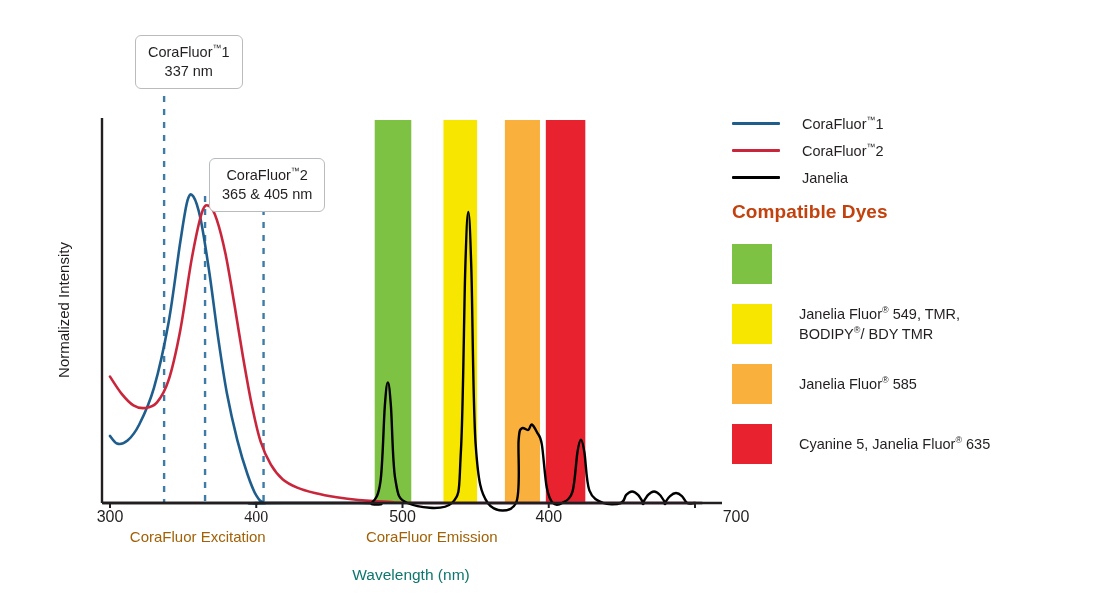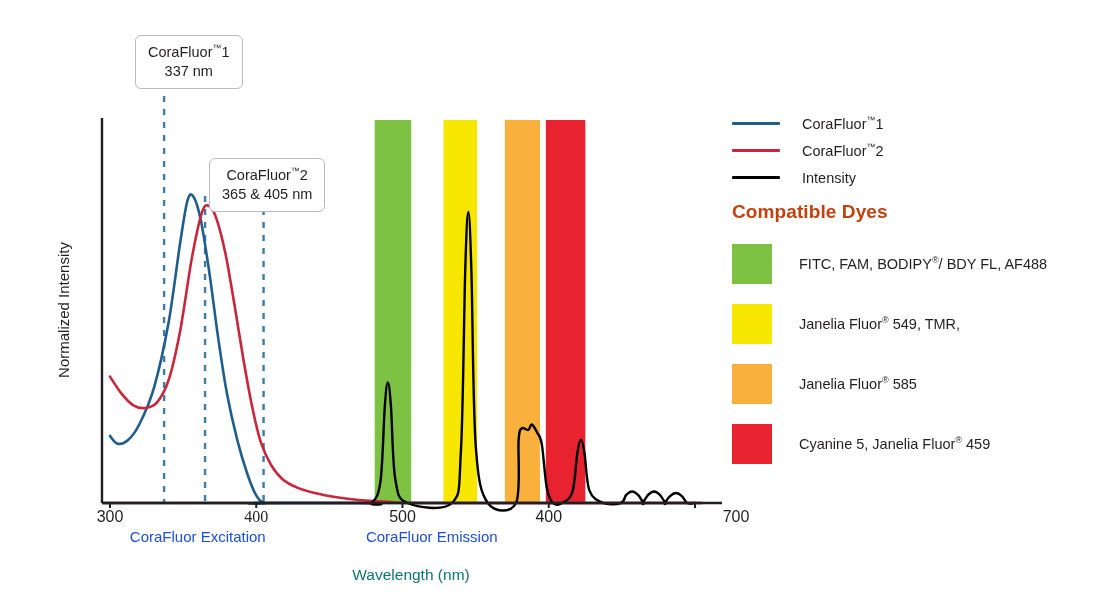--- a/index.html
+++ b/index.html
@@ -31,21 +31,21 @@
   .callout sup{font-size:9px;vertical-align:super;line-height:0;}
   #callout-1{left:135px;top:35px;}
   #callout-2{left:209px;top:158px;}
 
   
   .axis-num{
     position:absolute;font-size:16px;color:#231f20;
     transform:translateX(-50%);
   }
   .sub-label{
-    position:absolute;font-size:15px;color:#1d4ed8;
+    position:absolute;font-size:15px;color:#a16207;
     transform:translateX(-50%);white-space:nowrap;
   }
   #x-title{
     position:absolute;left:411px;top:566px;
     transform:translateX(-50%);
     font-size:15.5px;color:#0f766e;white-space:nowrap;
   }
   #y-title{
     position:absolute;left:63px;top:310px;
     transform:translate(-50%,-50%) rotate(-90deg);
@@ -136,45 +136,43 @@
       <div class="legend-row">
         <span class="legend-swatch-line" style="background: rgb(31, 94, 140);"></span>
         <span class="legend-text"><span>CoraFluor</span><sup>™</sup><span>1</span></span>
       </div>
       <div class="legend-row">
         <span class="legend-swatch-line" style="background: rgb(201, 38, 60);"></span>
         <span class="legend-text"><span>CoraFluor</span><sup>™</sup><span>2</span></span>
       </div>
       <div class="legend-row">
         <span class="legend-swatch-line" style="background: rgb(0, 0, 0);"></span>
-        <span class="legend-text"><span>Intensity</span></span>
+        <span class="legend-text"><span>Janelia</span></span>
       </div>
     </div>
 
   <div id="dyes-heading">Compatible Dyes</div>
   <div id="dye-list">
       <div class="dye-row">
         <span class="dye-swatch" style="background: rgb(125, 194, 66);"></span>
-        <span class="dye-text">
-          <div><span>FITC, FAM, BODIPY</span><sup>®</sup><span>/ BDY FL, AF488</span></div>
-        </span>
       </div>
       <div class="dye-row">
         <span class="dye-swatch" style="background: rgb(247, 231, 0);"></span>
         <span class="dye-text">
           <div><span>Janelia Fluor</span><sup>®</sup><span> 549, TMR,</span></div>
+          <div><span>BODIPY</span><sup>®</sup><span>/ BDY TMR</span></div>
         </span>
       </div>
       <div class="dye-row">
         <span class="dye-swatch" style="background: rgb(249, 176, 60);"></span>
         <span class="dye-text">
           <div><span>Janelia Fluor</span><sup>®</sup><span> 585</span></div>
         </span>
       </div>
       <div class="dye-row">
         <span class="dye-swatch" style="background: rgb(232, 34, 46);"></span>
         <span class="dye-text">
-          <div><span>Cyanine 5, Janelia Fluor</span><sup>®</sup><span> 459</span></div>
+          <div><span>Cyanine 5, Janelia Fluor</span><sup>®</sup><span> 635</span></div>
         </span>
       </div>
     </div>
 
 </div>
 
 </body></html>

